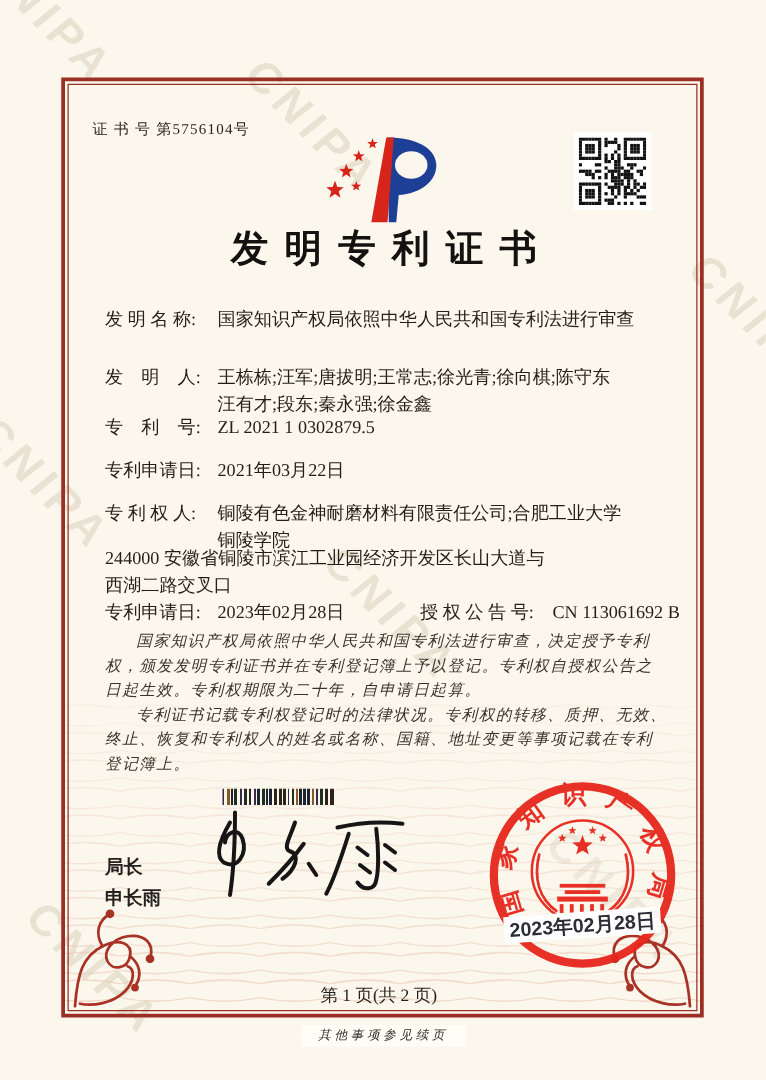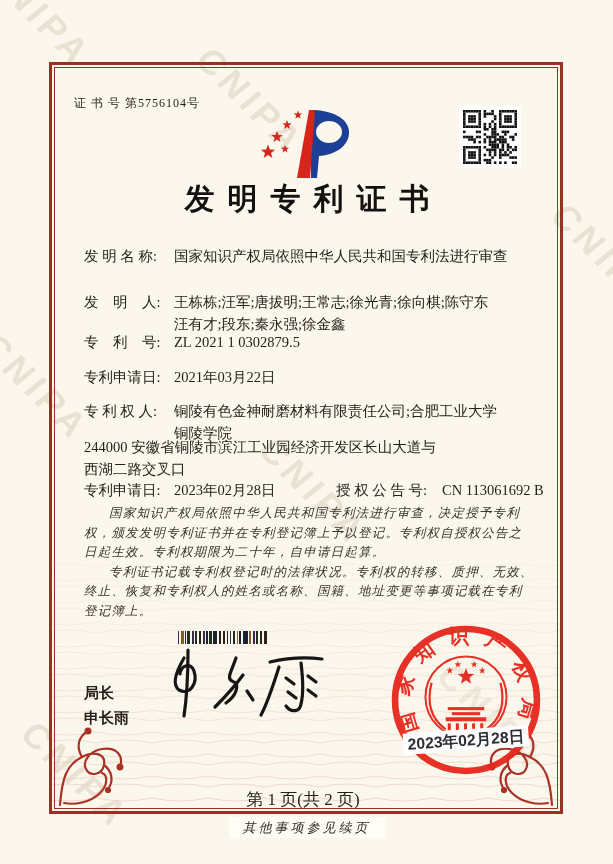--- a/index.html
+++ b/index.html
@@ -40,23 +40,23 @@
   .barcode{position:absolute;left:178px;top:631px;width:90px;height:13px;z-index:2;}
   
   .sig-svg{position:absolute;left:150px;top:646px;width:200px;height:88px;z-index:2;}
   .signer{position:absolute;left:84px;font-family:Liberation Mono, monospace;
           font-weight:bold;font-size:15px;color:#23201d;z-index:2;}
   .signer.t{top:684px;} .signer.n{top:709px;}
   
   .seal{position:absolute;left:390px;top:624px;width:152px;height:152px;z-index:3;opacity:.95;}
   
   .pagenum{position:absolute;left:49px;top:788px;width:508px;text-align:center;
-           font-size:17px;z-index:2;}
+           font-size:14px;z-index:2;}
   .contnote{position:absolute;left:0;top:818px;width:613px;text-align:center;z-index:2;}
-  .contnote span{background:#fffdf6;padding:3px 14px;font-size:13px;font-style:italic;
+  .contnote span{background:#fffdf6;padding:3px 14px;font-size:10px;font-style:italic;
                  letter-spacing:3px;color:#322c26;}
 </style>
 </head>
 <body>
 
 <div class="page">
 
   <span class="wm" style="left:-30px;top:-8px">CNIPA</span>
   <span class="wm" style="left:183px;top:80px">CNIPA</span>
   <span class="wm" style="left:538px;top:236px">CNIPA</span>

